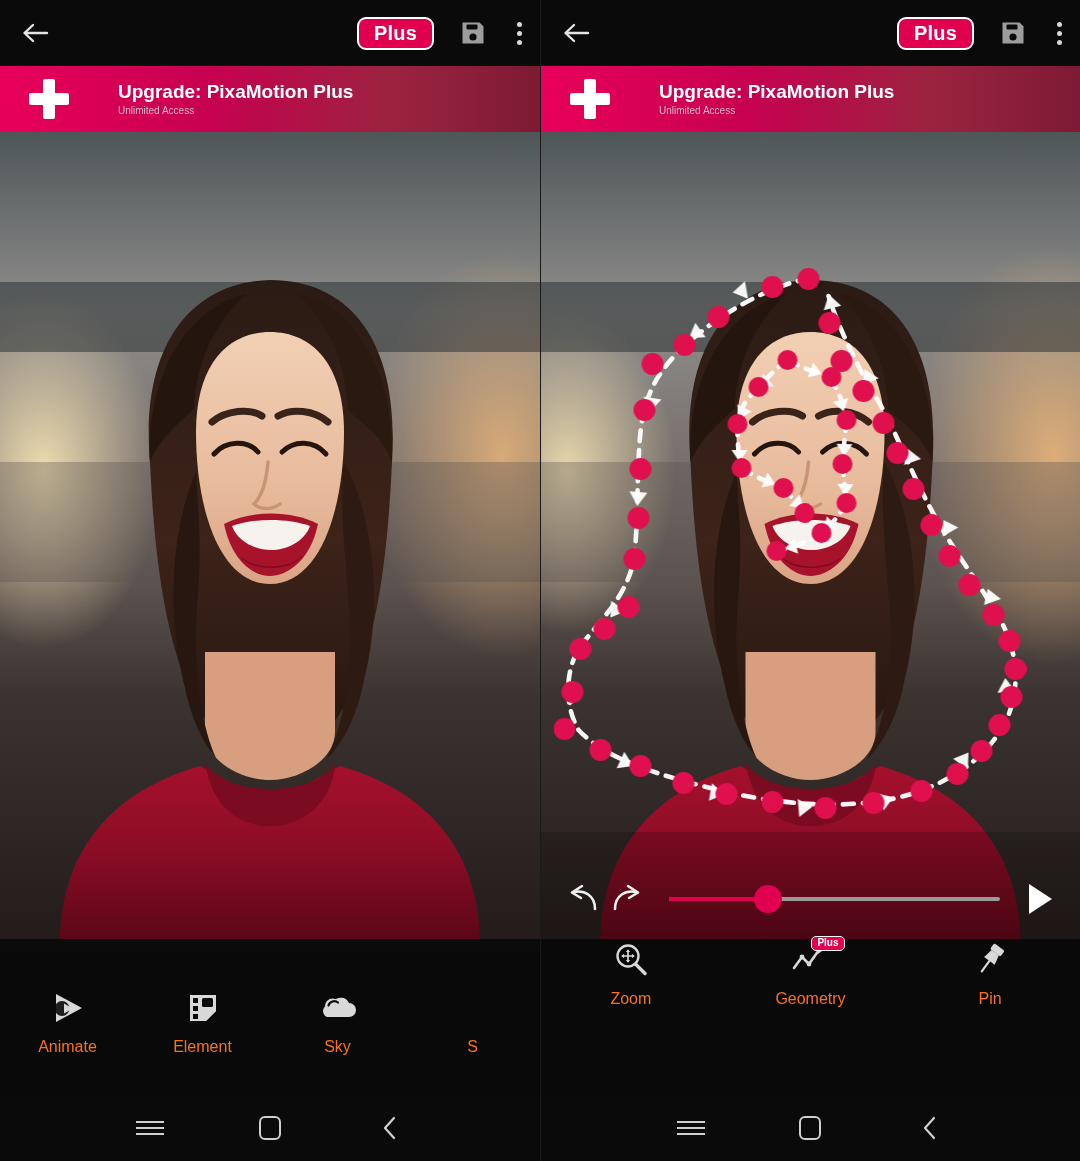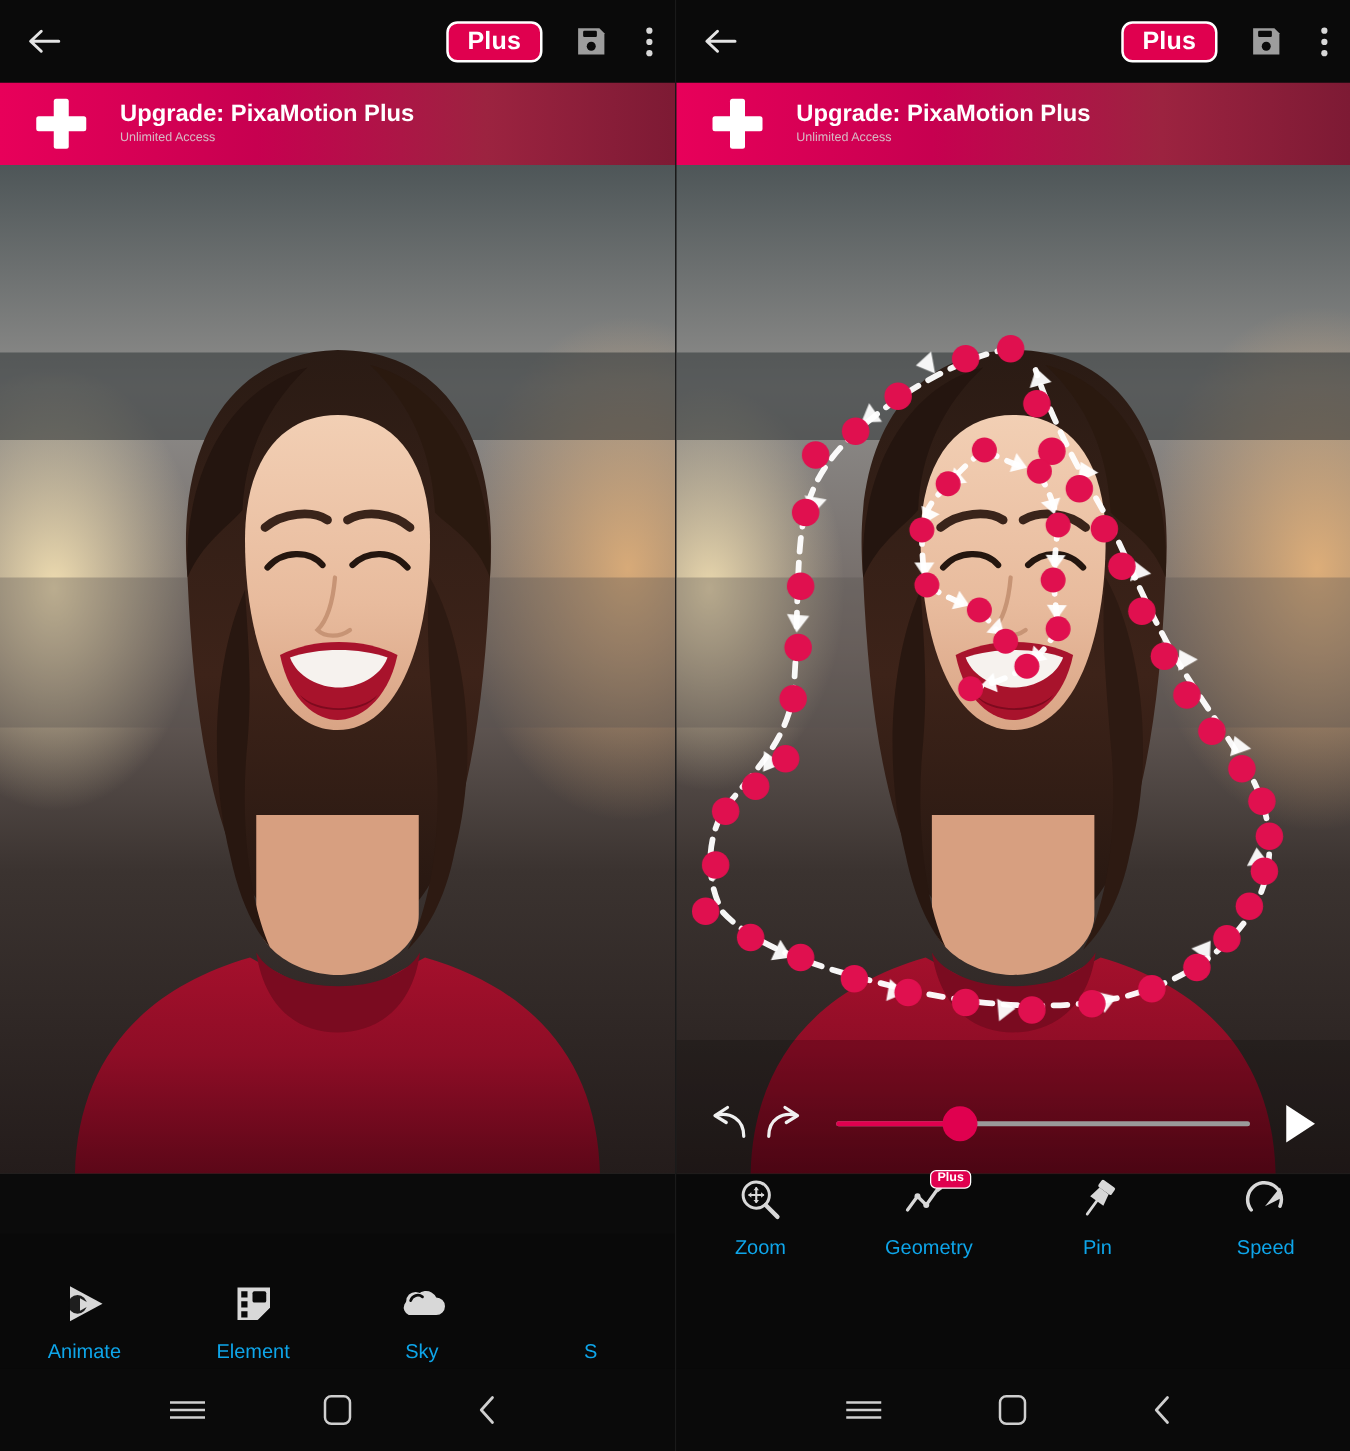--- a/index.html
+++ b/index.html
@@ -36,21 +36,21 @@
     cursor:pointer;
   }
   .upgrade .plus-glyph {
     width:42px; height:42px; position:relative; flex:0 0 auto; margin-right:26px;
   }
   .upgrade .plus-glyph::before, .upgrade .plus-glyph::after {
     content:""; position:absolute; background:#fff; border-radius:2px;
   }
   .upgrade .plus-glyph::before { left:15px; top:1px; width:12px; height:40px; }
   .upgrade .plus-glyph::after  { top:15px; left:1px; height:12px; width:40px; }
-  .upgrade-text { display:flex; flex-direction:column; gap:2px; }
+  .upgrade-text { display:flex; flex-direction:column; gap:2px;margin-left:22px; }
   .upgrade-title { font-size:19px; font-weight:700; color:#ffffff; line-height:1.1; }
   .upgrade-sub { font-size:10px; color:#d7b9c4; line-height:1.1; }
 
   
   .stage { position:relative; height:807px; overflow:hidden; background:#2a2a2a; }
   .photo { position:absolute; inset:0; }
   .photo svg { display:block; width:100%; height:100%; }
 
   
   .motion-layer { position:absolute; inset:0; pointer-events:none; }
@@ -66,26 +66,26 @@
   .slider .track { position:absolute; top:50%; left:0; right:0; height:4px; margin-top:-2px; background:#9a9a9a; border-radius:2px; }
   .slider .fill { position:absolute; top:50%; left:0; height:4px; margin-top:-2px; background:#e0004f; border-radius:2px; }
   .slider .thumb {
     position:absolute; top:50%; width:28px; height:28px; margin-top:-14px; margin-left:-14px;
     border-radius:50%; background:#e0004f;
   }
   .play-btn { width:44px; height:44px; flex:0 0 auto; display:flex; align-items:center; justify-content:center; cursor:pointer; }
 
   
   .toolstrip { position:absolute; left:0; right:0; background:#090909; }
-  .toolstrip.left-tools { top:987px; height:155px; display:flex; align-items:flex-start; padding-top:36px; }
+  .toolstrip.left-tools { top:952px; height:155px; display:flex; align-items:flex-start; padding-top:36px; }
   .toolstrip.right-tools { top:940px; height:155px; }
   .tools-row { display:flex; width:100%; }
   .tool { flex:1 1 0; display:flex; flex-direction:column; align-items:center; gap:11px; cursor:pointer; position:relative; }
   .tool .glyph { height:40px; display:flex; align-items:center; justify-content:center; position:relative; }
-  .tool .tlabel { font-size:16px; color:#0ea5e9; line-height:1; }
+  .tool .tlabel { font-size:16px; color:#f97316; line-height:1; }
   .tool.active .tlabel { color:#e0004f; }
   .mini-plus {
     position:absolute; top:-4px; right:-14px;
     background:#e0004f; border:1.5px solid #ffffff; border-radius:5px;
     font-size:10px; font-weight:700; color:#fff; padding:1px 5px 2px; line-height:1;
   }
   
   .left-tools .tools-row { width:675px; }
 
   
@@ -540,29 +540,20 @@
               <g transform="rotate(36 19 19)">
                 <rect x="12.5" y="3" width="13" height="7" rx="1.5" fill="#d8d8d8"></rect>
                 <path d="M14.5 10 h9 l2 10 h-13 z" fill="#d8d8d8"></path>
                 <path d="M19 20 L19 33" stroke="#d8d8d8" stroke-width="2.2" stroke-linecap="round"></path>
               </g>
             </svg>
           </span>
           <span class="tlabel">Pin</span>
         </div>
 
-        <div class="tool">
-          <span class="glyph">
-            <svg width="38" height="38" viewBox="0 0 38 38" aria-hidden="true">
-              <path d="M7 27 A13.5 13.5 0 1 1 30 24" fill="none" stroke="#d8d8d8" stroke-width="2.8" stroke-linecap="round"></path>
-              <path d="M18 24 L30 9 L31.5 13 L32 17 Z" fill="#d8d8d8"></path>
-            </svg>
-          </span>
-          <span class="tlabel">Speed</span>
-        </div>
 
       </div>
 
     </div>
 
     <div class="navbar">
       <div class="nav-btn nav-hamburger">
           <div>
             <i></i>
             <i></i>

